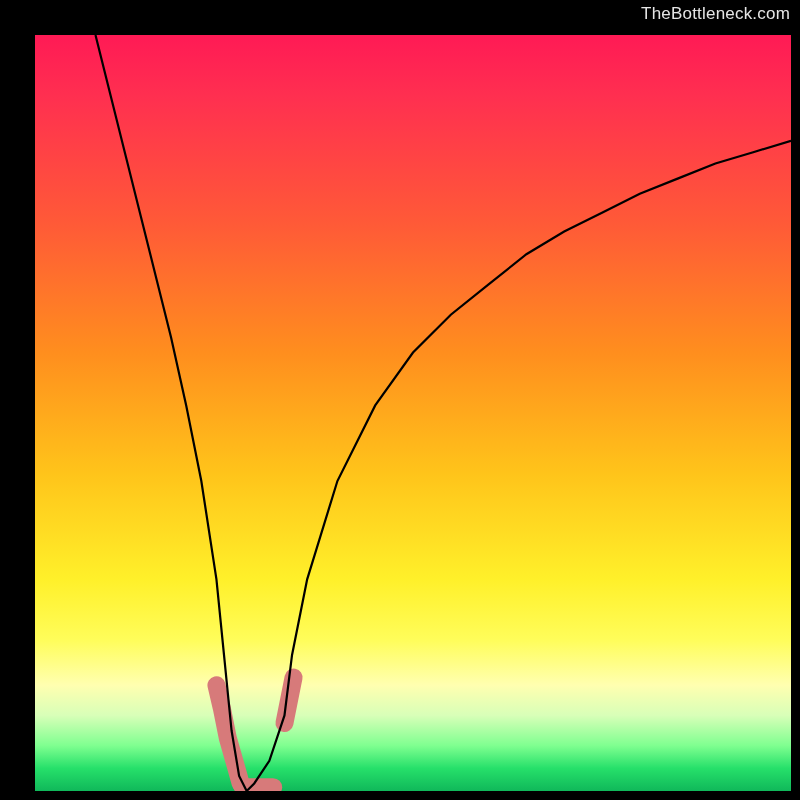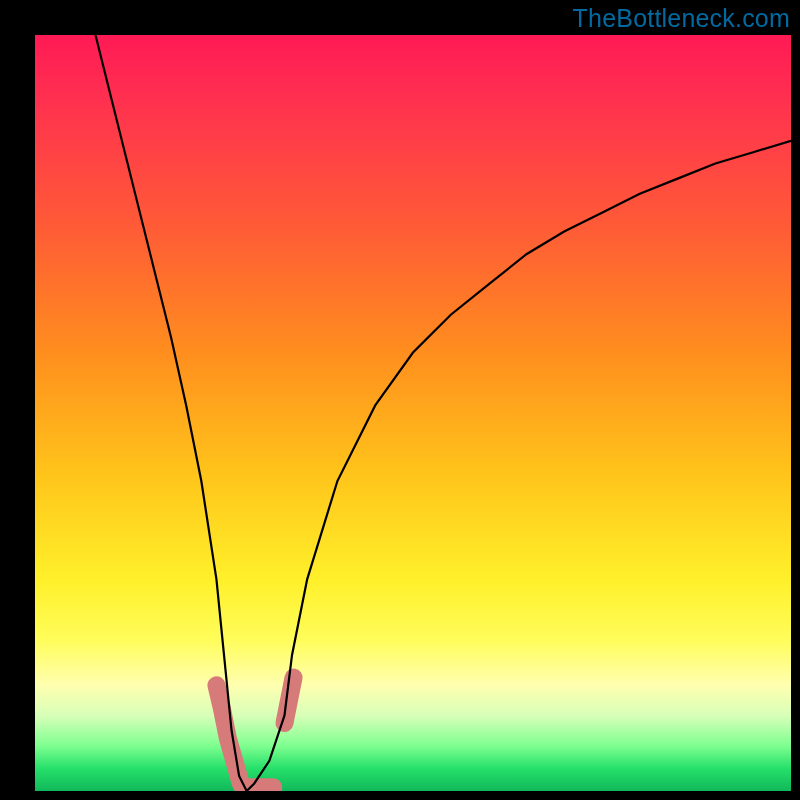--- a/index.html
+++ b/index.html
@@ -16,22 +16,22 @@
     left: 0;
     top: 0;
     width: 800px;
     height: 800px;
     background: #000;
   }
   .watermark {
     position: absolute;
     top: 4px;
     right: 10px;
-    color: #0369a1;
-    font-size: 25px;
+    color: #e5e5e5;
+    font-size: 17px;
     font-weight: 400;
     letter-spacing: 0.2px;
     z-index: 10;
   }
   .plot-area {
     position: absolute;
     left: 35px;
     top: 35px;
     width: 756px;
     height: 756px;

